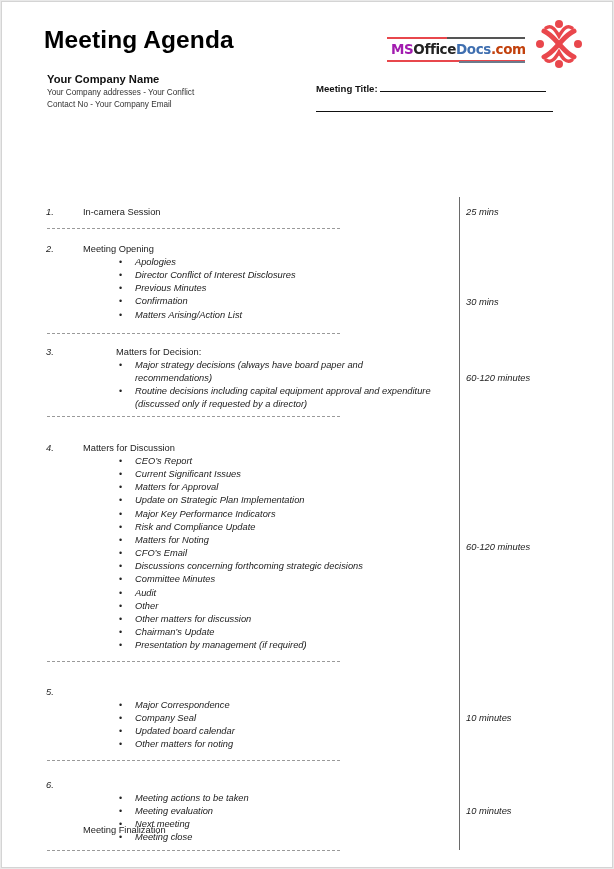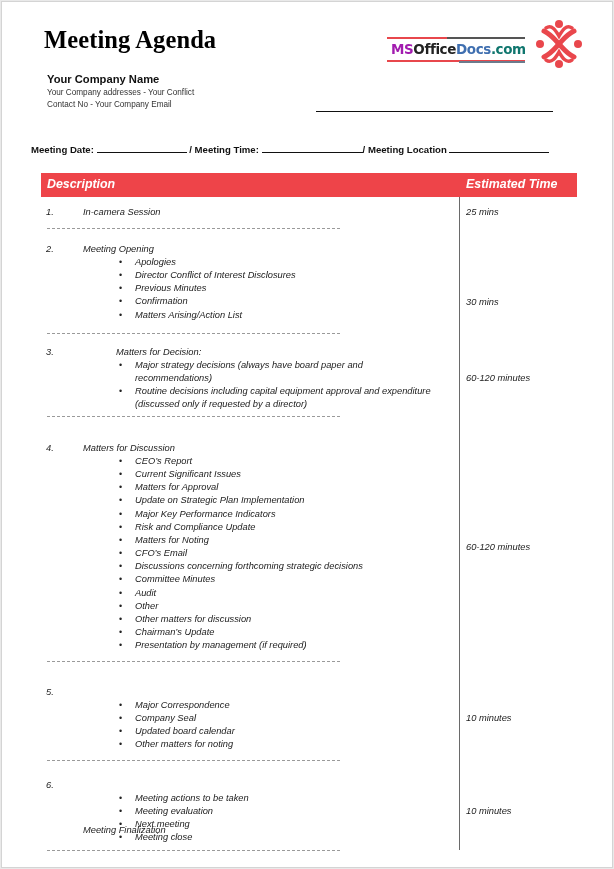--- a/index.html
+++ b/index.html
@@ -12,21 +12,21 @@
   }
   .page {
     position: absolute; left: 1px; top: 1px;
     width: 610px; height: 865px;
     background: #ffffff;
     border: 1px solid #d4d4d4;
   }
   .abs { position: absolute; }
   .title {
     left: 42px; top: 24px;
-    font-family: Liberation Serif, serif;
+    font-family: Liberation Sans, sans-serif;
     font-weight: bold; font-size: 24.5px; color: #000;
     letter-spacing: 0.1px;
   }
   .company-name { left: 45px; top: 71px; font-weight: bold; font-size: 11.2px; color: #111; }
   .company-line { font-size: 8.2px; color: #333; }
   .addr { left: 45px; top: 86px; }
   .contact { left: 45px; top: 98px; }
 
   .logo-text {
     left: 385px; top: 32px; width: 138px; height: 30px;
@@ -36,21 +36,21 @@
   .logo-text .bar-bot { position:absolute; left:0; top:26px; width:138px; height:2px; background:#e8474c; }
   .logo-text .bar-bot-grey { position:absolute; left:72px; top:27px; width:66px; height:2px; background:#6b7b8c; }
   .logo-text .word {
     position:absolute; left:4px; top:7px;
     font-family: "DejaVu Sans", sans-serif; font-weight: bold; font-size: 13.5px;
     letter-spacing: -0.4px; white-space: nowrap;
   }
   .w-ms { color:#a21caf; }
   .w-office { color:#222; }
   .w-docs { color:#3f6fb0; }
-  .w-com { color:#0f766e; }
+  .w-com { color:#c2410c; }
 
   .emblem { left: 534px; top: 17px; width: 46px; height: 50px; }
 
   .meeting-title { left: 314px; top: 80px; font-size: 9.6px; font-weight: bold; color: #111; white-space: nowrap; }
   .uline { display:inline-block; border-bottom: 1px solid #111; vertical-align: baseline; height: 9px; }
   .title-line2 { left: 314px; top: 99px; width: 237px; border-bottom: 1px solid #111; height: 10px; }
 
   .meta-row { left: 29px; top: 141px; font-size: 9.6px; font-weight: bold; color: #111; white-space: nowrap; }
 
   .table-head {
@@ -60,21 +60,21 @@
   .th {
     position: absolute; top: 4px;
     font-size: 12.4px; font-weight: bold; font-style: italic; color: #fff;
   }
   .th-desc { left: 6px; }
   .th-time { left: 425px; }
 
   .vdivider { left: 457px; top: 195px; width: 1px; height: 653px; background: #6a6a6a; }
 
   .item-num { font-size: 9.3px; font-style: italic; color: #222; }
-  .item-title { font-size: 9.3px; font-style: italic; color: #222; white-space: nowrap; }
+  .item-title { font-size: 9.3px; color: #222; white-space: nowrap; }
   .bullet-row { font-size: 9.3px; font-style: italic; color: #222; white-space: nowrap; }
   .bullet-dot { position:absolute; left: -16px; top: 0; font-style: normal; font-size: 9px; }
   .dash-sep {
     left: 45px; width: 293px; height: 0;
     border-top: 1px dashed #9a9a9a;
   }
   .time-cell { left: 464px; font-size: 9.3px; font-style: italic; color: #222; white-space: nowrap; }
 </style>
 </head>
 <body>
@@ -105,34 +105,27 @@
         <path d="M10 9 C16 5, 20 12, 23 17 C26 12, 30 5, 36 9" stroke-width="3.5"></path>
         <path d="M10 41 C16 45, 20 38, 23 33 C26 38, 30 45, 36 41" stroke-width="3.5"></path>
       </g>
       <circle cx="23" cy="5" r="4" fill="#e9474c"></circle>
       <circle cx="23" cy="45" r="4" fill="#e9474c"></circle>
       <circle cx="4" cy="25" r="4" fill="#e9474c"></circle>
       <circle cx="42" cy="25" r="4" fill="#e9474c"></circle>
     </svg>
   </div>
 
+  <div class="abs meeting-title">
+    <span>Meeting Title:</span>
+    <span class="uline" style="width:166px;"></span>
+  </div>
   <div class="abs title-line2"></div>
 
-  <div class="abs meta-row">
-    <span>Meeting Date:</span>
-    <span class="uline" style="width:90px;"></span>
-    <span>/ Meeting Time:</span>
-    <span class="uline" style="width:101px;"></span><span>/ Meeting Location</span>
-    <span class="uline" style="width:100px;"></span>
-  </div>
 
-  <div class="abs table-head">
-    <span class="th th-desc">Description</span>
-    <span class="th th-time">Estimated Time</span>
-  </div>
 
   <div class="abs vdivider"></div>
 
   <div class="abs item-num" style="left:44px; top:205px;">1.</div>
   <div class="abs item-title" style="left:81px; top:205px;">In-camera Session</div>
   <div class="abs time-cell" style="top:205px;">25 mins</div>
   <div class="abs dash-sep" style="top:226px;"></div>
 
   <div class="abs item-num" style="left:44px; top:242px;">2.</div>
   <div class="abs item-title" style="left:81px; top:242px;">Meeting Opening</div>

